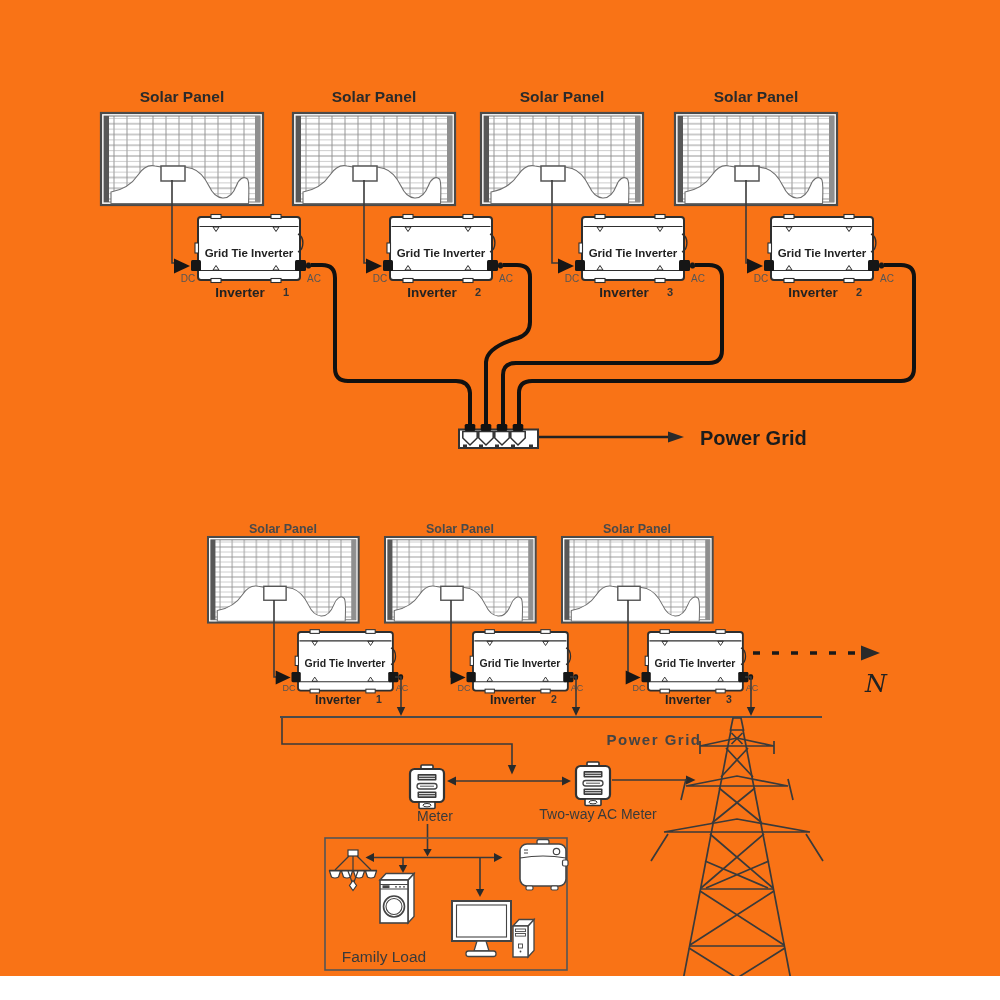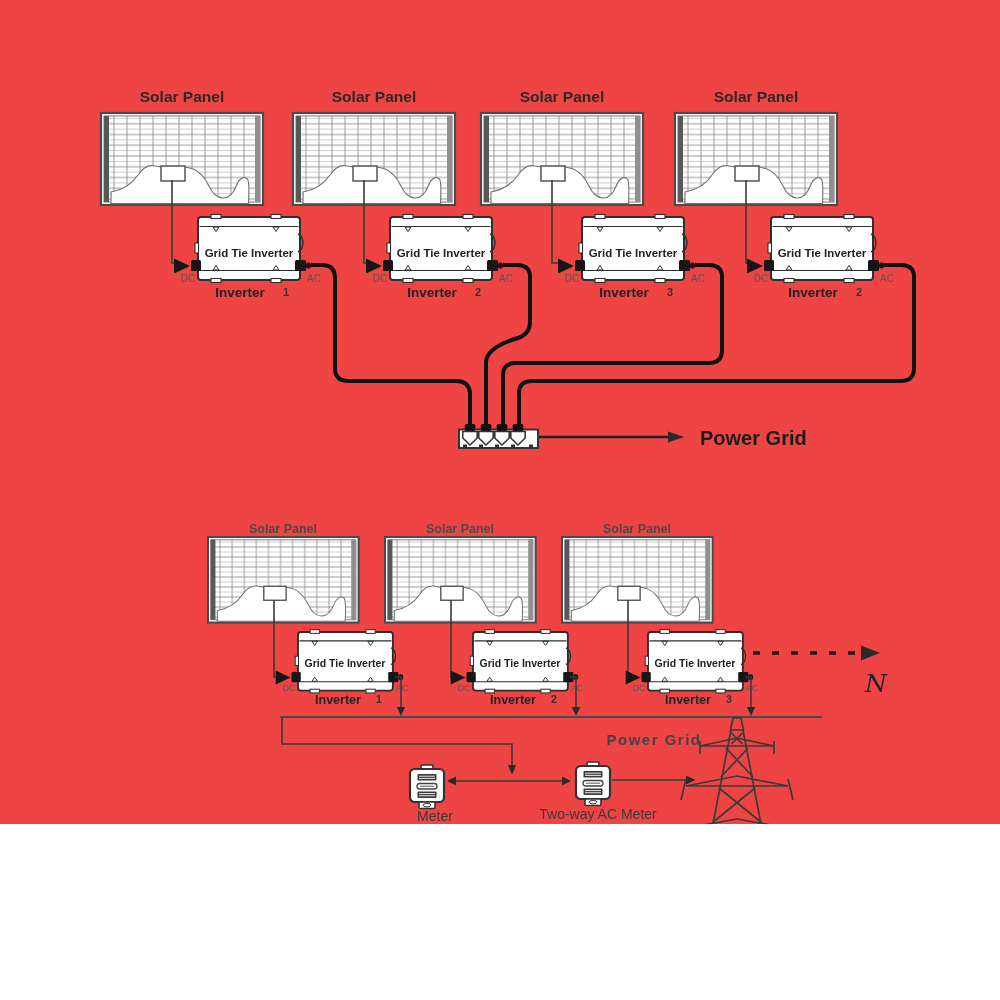--- a/index.html
+++ b/index.html
@@ -1,16 +1,16 @@
 <!DOCTYPE html>
 <html><head>
 <meta charset="utf-8">
 <style>
   html,body{margin:0;padding:0;background:#fff;}
-  #stage{width:1000px;height:824px;position:relative;background:#ef4444;}
+  #stage{width:1000px;height:976px;position:relative;background:#f97316;}
   svg{display:block;}
   svg text{font-family:"Liberation Sans", sans-serif;fill:#2f2f2f;}
   .panel-lbl{font-size:15.5px;font-weight:bold;fill:#2a2a2a;}
   .panel-lbl-sm{font-size:12.5px;font-weight:600;fill:#4a4a4a;}
   .inv-title{font-size:11.5px;font-weight:bold;fill:#222;}
   .inv-title-sm{font-size:10.5px;font-weight:bold;fill:#222;}
   .port-lbl{font-size:10px;fill:#555;}
   .port-lbl-sm{font-size:9px;fill:#555;}
   .inv-cap{font-size:13.5px;font-weight:bold;fill:#222;}
   .inv-cap-sm{font-size:12.5px;font-weight:bold;fill:#222;}

